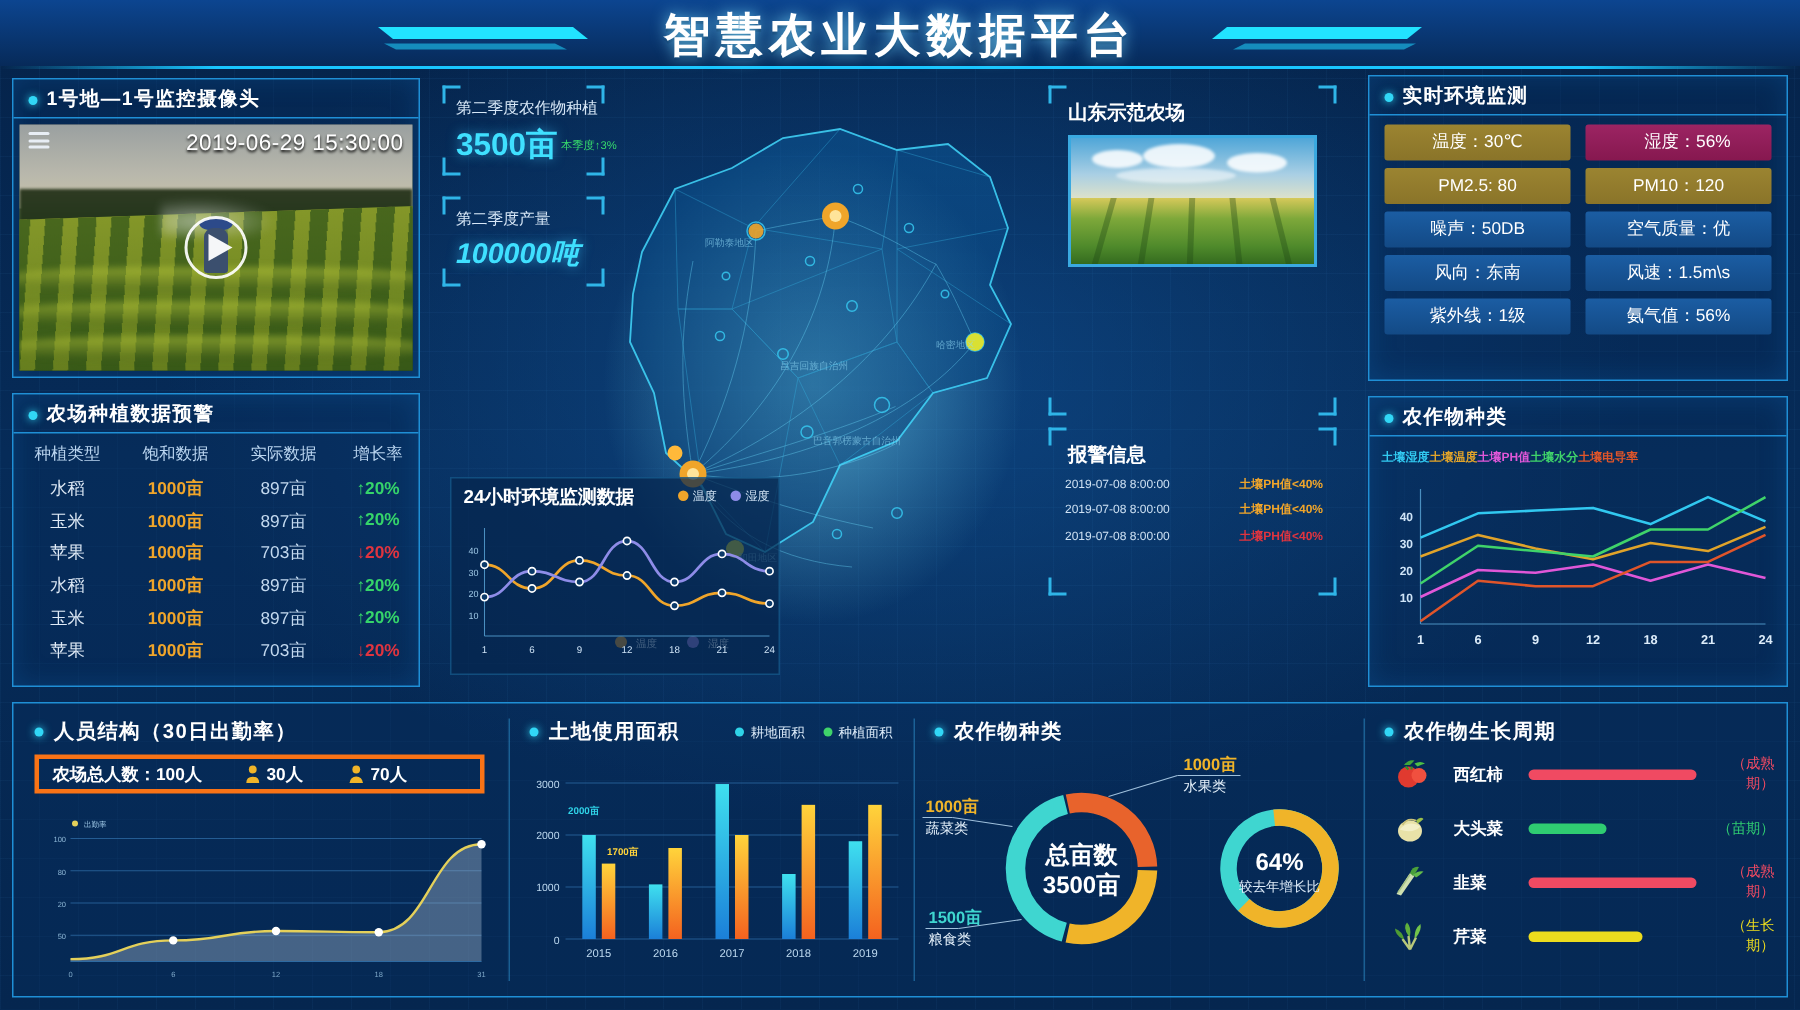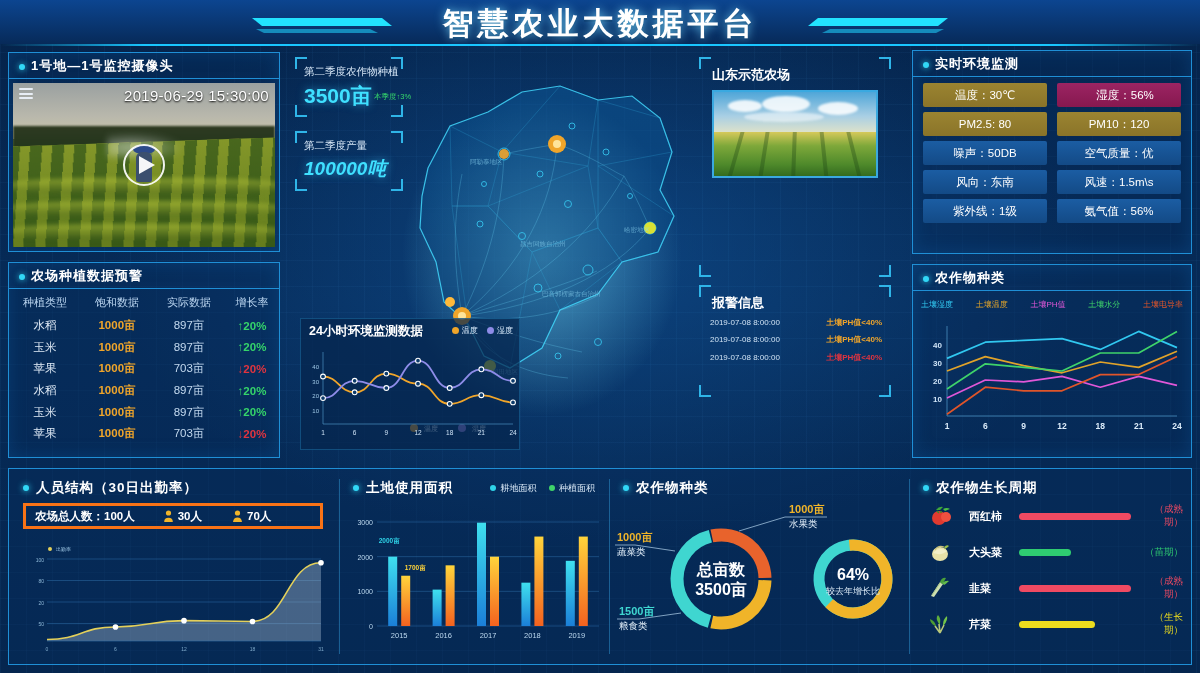--- a/index.html
+++ b/index.html
@@ -159,21 +159,21 @@
      display:grid; grid-template-columns:1fr 1fr; gap:5px 10px; }
   .env-cell{ height:24px; line-height:24px; text-align:center;
      font-size:11.5px; color:#ffffff; border-radius:2px; }
   .env-cell.gold{ background:linear-gradient(180deg,#9b8431,#8a7429); }
   .env-cell.mag { background:linear-gradient(180deg,#9c2463,#86184f);padding-left:12px; }
   .env-cell.blue{ background:linear-gradient(180deg,#1b5da3,#134a86); }
 
   
   #soil-panel{ left:912px; top:264px; width:280px; height:194px; }
   .soil-leg{ position:absolute; left:8px; top:34px; right:8px;
-     display:flex; justify-content:space-between; font-size:8px; font-weight:normal; }
+     display:flex; justify-content:flex-start; font-size:8px; font-weight:bold; }
 
   
   #bottom-row{ position:absolute; left:8px; top:468px; width:1184px; height:197px;
      border:1px solid #1f8fd6; background:rgba(7,45,92,.42); }
   .bsep{ position:absolute; top:10px; bottom:10px; width:1px; background:rgba(47,150,210,.5); }
   .bpanel{ position:absolute; top:0; bottom:0; }
   .bpt{ position:absolute; left:14px; top:10px; font-size:13.5px; font-weight:bold; color:#fff; letter-spacing:1px; }
   .bpt .dot{ display:inline-block;width:6px;height:6px;border-radius:50%;background:#31d7f6;margin-right:7px;vertical-align:middle;box-shadow:0 0 6px #31d7f6;}
 
   

